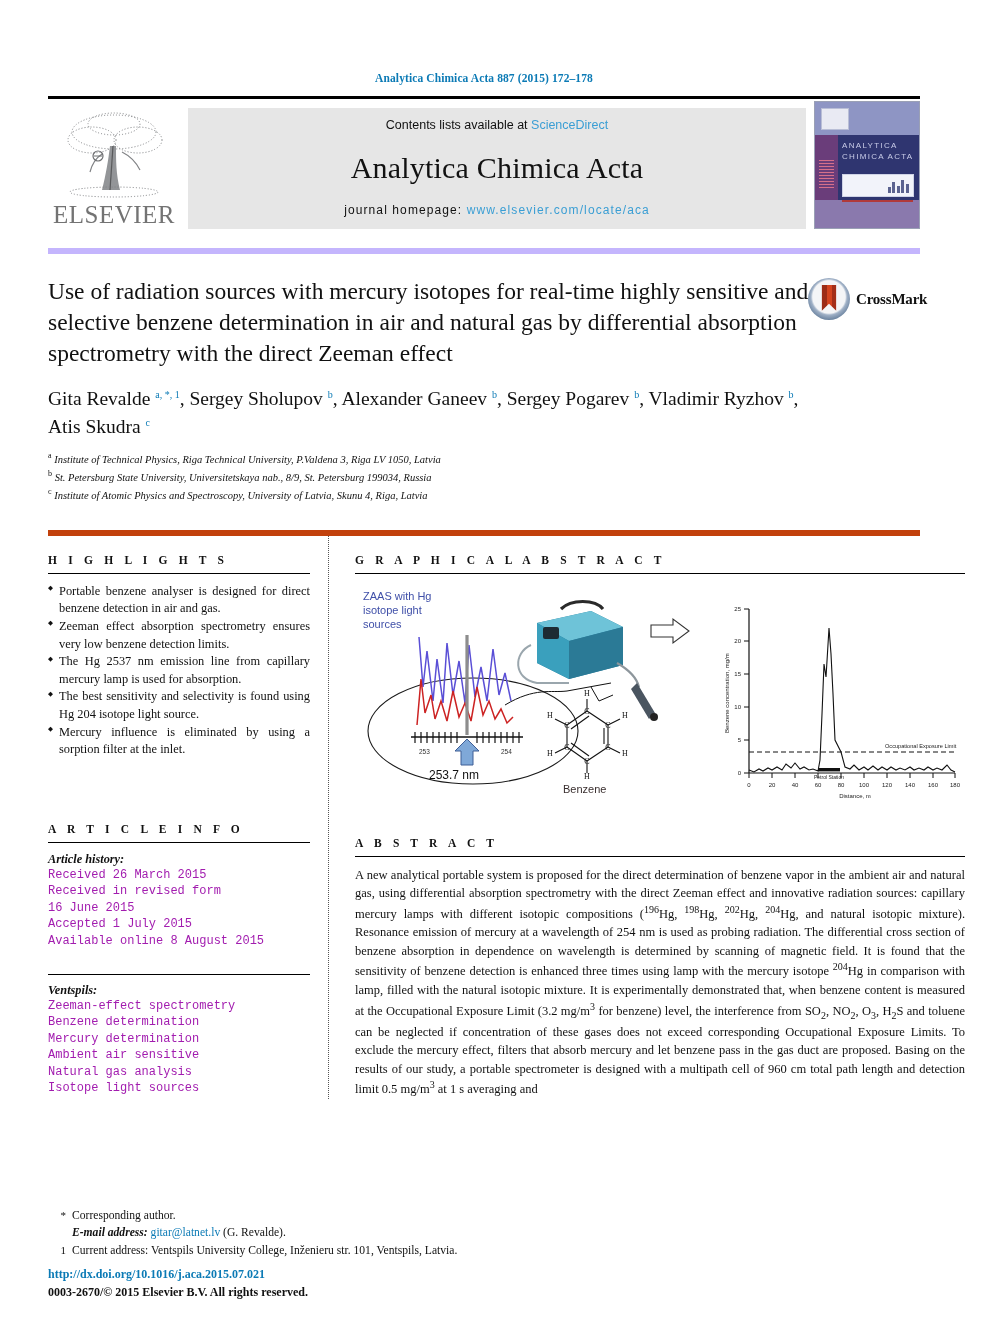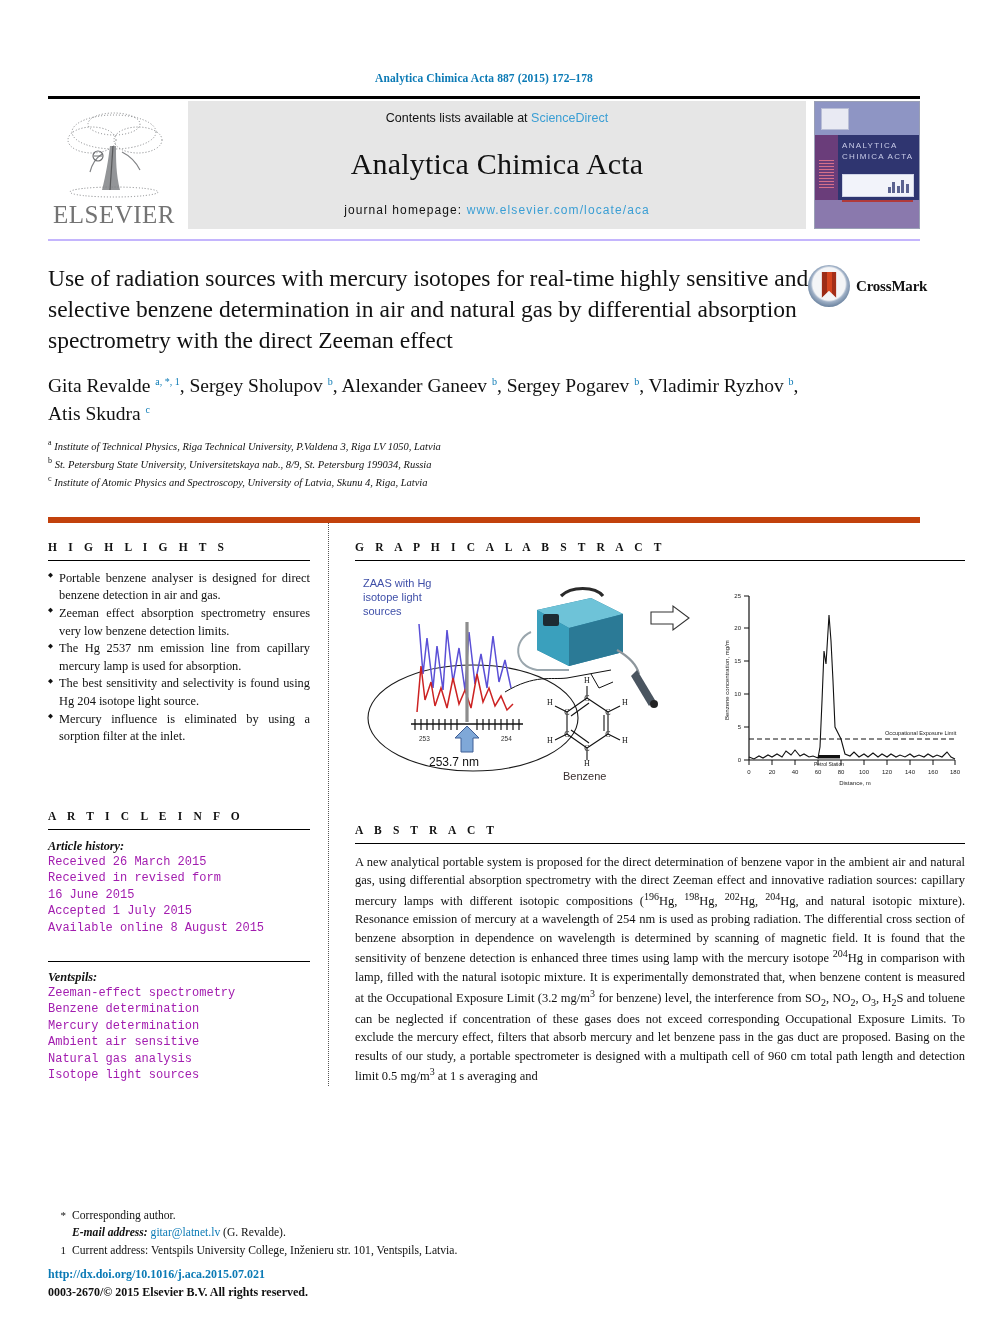--- a/index.html
+++ b/index.html
@@ -68,20 +68,21 @@
   .journal-band {
     flex: 1 1 auto;
     background: #e6e6e6;
     margin-left: 8px;
     margin-right: 8px;
     display: flex;
     flex-direction: column;
     align-items: center;
     justify-content: space-between;
     padding: 10px 0 12px 0;
+    margin-top: 7px;
   }
   .contents-line {
     font-family: "Liberation Sans", sans-serif;
     font-size: 12.5px;
     color: #111;
   }
   .contents-line .sd {
     color: #3a9ed4;
   }
   .journal-name {
@@ -150,22 +151,22 @@
     position: absolute; left: 26%; top: 78%; right: 6%; height: 10%;
     background: linear-gradient(to bottom,#b03a3a 0 2px, transparent 2px);
   }
   .cover-smallrule {
     position: absolute; left: 4%; top: 46%; width: 14%; height: 22%;
     background: repeating-linear-gradient(to bottom,#d6708a 0 1px, transparent 1px 3px);
   }
 
   
   .title-block {
-    border-top: 2px solid #c4b5fd;
-    margin-top: 10px;
+    border-top: 6px solid #c4b5fd;
+    margin-top: 19px;
     padding-top: 22px;
     position: relative;
   }
   .article-title {
     font-family: "Liberation Serif", serif;
     font-size: 23.5px;
     line-height: 1.32;
     color: #111;
     width: 770px;
     font-weight: normal;

